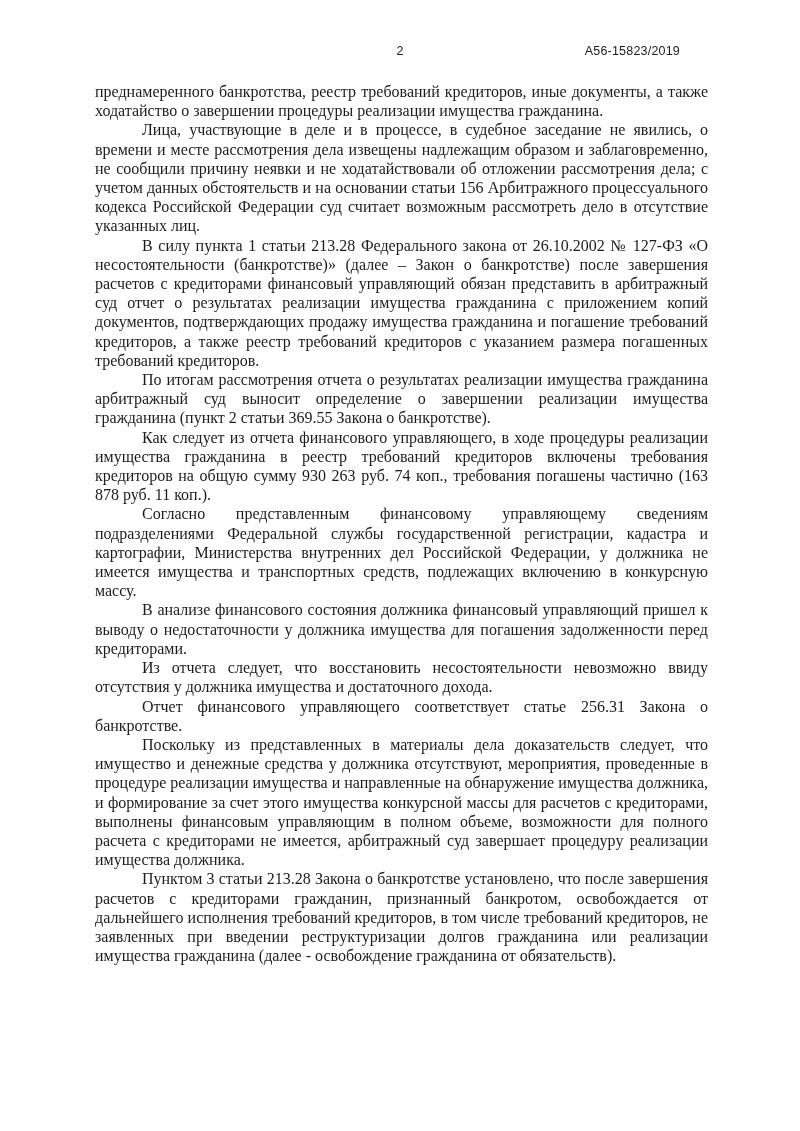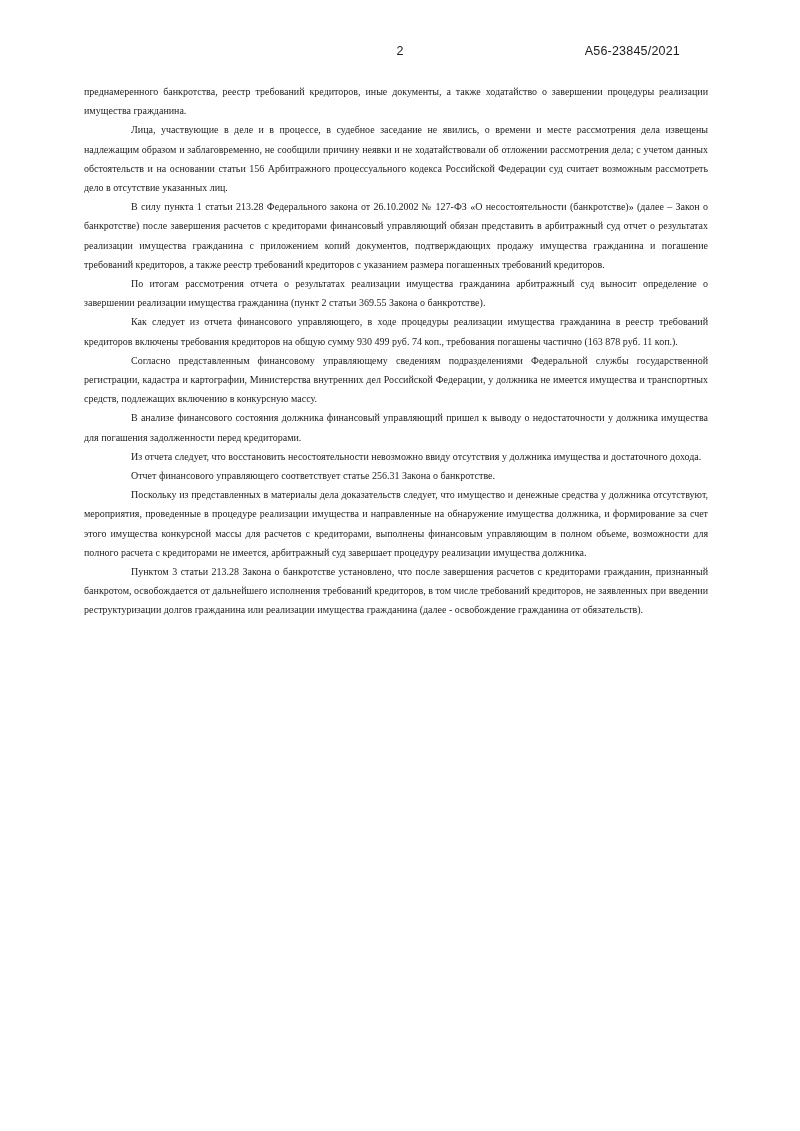--- a/index.html
+++ b/index.html
@@ -30,51 +30,51 @@
     top: 44px;
     right: 120px;
     font-family: "Liberation Sans", "DejaVu Sans", sans-serif;
     font-size: 12.5px;
     letter-spacing: 0.2px;
     color: #1c1c1c;
   }
   .body-text {
     position: absolute;
     top: 82px;
-    left: 84px;
+    left: 95px;
     right: 92px;
     text-align: justify;
-    font-size: 10px;
+    font-size: 16px;
     line-height: 19.2px;
     color: #1c1c1c;
   }
   .body-text p {
     margin: 0;
     padding: 0;
     text-indent: 47px;
   }
   .body-text p.no-indent {
     text-indent: 0;
   }
 </style>
 </head>
 <body>
 
 <div class="page">
 
   <div class="page-number">2</div>
 
-  <div class="case-number">А56-23845/2021</div>
+  <div class="case-number">А56-15823/2019</div>
 
   <div class="body-text">
     <p class="no-indent">преднамеренного банкротства, реестр требований кредиторов, иные документы, а также ходатайство о завершении процедуры реализации имущества гражданина.</p>
     <p>Лица, участвующие в деле и в процессе, в судебное заседание не явились, о времени и месте рассмотрения дела извещены надлежащим образом и заблаговременно, не сообщили причину неявки и не ходатайствовали об отложении рассмотрения дела; с учетом данных обстоятельств и на основании статьи 156 Арбитражного процессуального кодекса Российской Федерации суд считает возможным рассмотреть дело в отсутствие указанных лиц.</p>
     <p>В силу пункта 1 статьи 213.28 Федерального закона от 26.10.2002 № 127-ФЗ «О несостоятельности (банкротстве)» (далее – Закон о банкротстве) после завершения расчетов с кредиторами финансовый управляющий обязан представить в арбитражный суд отчет о результатах реализации имущества гражданина с приложением копий документов, подтверждающих продажу имущества гражданина и погашение требований кредиторов, а также реестр требований кредиторов с указанием размера погашенных требований кредиторов.</p>
     <p>По итогам рассмотрения отчета о результатах реализации имущества гражданина арбитражный суд выносит определение о завершении реализации имущества гражданина (пункт 2 статьи 369.55 Закона о банкротстве).</p>
-    <p>Как следует из отчета финансового управляющего, в ходе процедуры реализации имущества гражданина в реестр требований кредиторов включены требования кредиторов на общую сумму 930 499 руб. 74 коп., требования погашены частично (163 878 руб. 11 коп.).</p>
+    <p>Как следует из отчета финансового управляющего, в ходе процедуры реализации имущества гражданина в реестр требований кредиторов включены требования кредиторов на общую сумму 930 263 руб. 74 коп., требования погашены частично (163 878 руб. 11 коп.).</p>
     <p>Согласно представленным финансовому управляющему сведениям подразделениями Федеральной службы государственной регистрации, кадастра и картографии, Министерства внутренних дел Российской Федерации, у должника не имеется имущества и транспортных средств, подлежащих включению в конкурсную массу.</p>
     <p>В анализе финансового состояния должника финансовый управляющий пришел к выводу о недостаточности у должника имущества для погашения задолженности перед кредиторами.</p>
     <p>Из отчета следует, что восстановить несостоятельности невозможно ввиду отсутствия у должника имущества и достаточного дохода.</p>
     <p>Отчет финансового управляющего соответствует статье 256.31 Закона о банкротстве.</p>
     <p>Поскольку из представленных в материалы дела доказательств следует, что имущество и денежные средства у должника отсутствуют, мероприятия, проведенные в процедуре реализации имущества и направленные на обнаружение имущества должника, и формирование за счет этого имущества конкурсной массы для расчетов с кредиторами, выполнены финансовым управляющим в полном объеме, возможности для полного расчета с кредиторами не имеется, арбитражный суд завершает процедуру реализации имущества должника.</p>
     <p>Пунктом 3 статьи 213.28 Закона о банкротстве установлено, что после завершения расчетов с кредиторами гражданин, признанный банкротом, освобождается от дальнейшего исполнения требований кредиторов, в том числе требований кредиторов, не заявленных при введении реструктуризации долгов гражданина или реализации имущества гражданина (далее - освобождение гражданина от обязательств).</p>
   </div>
 
 </div>
 

